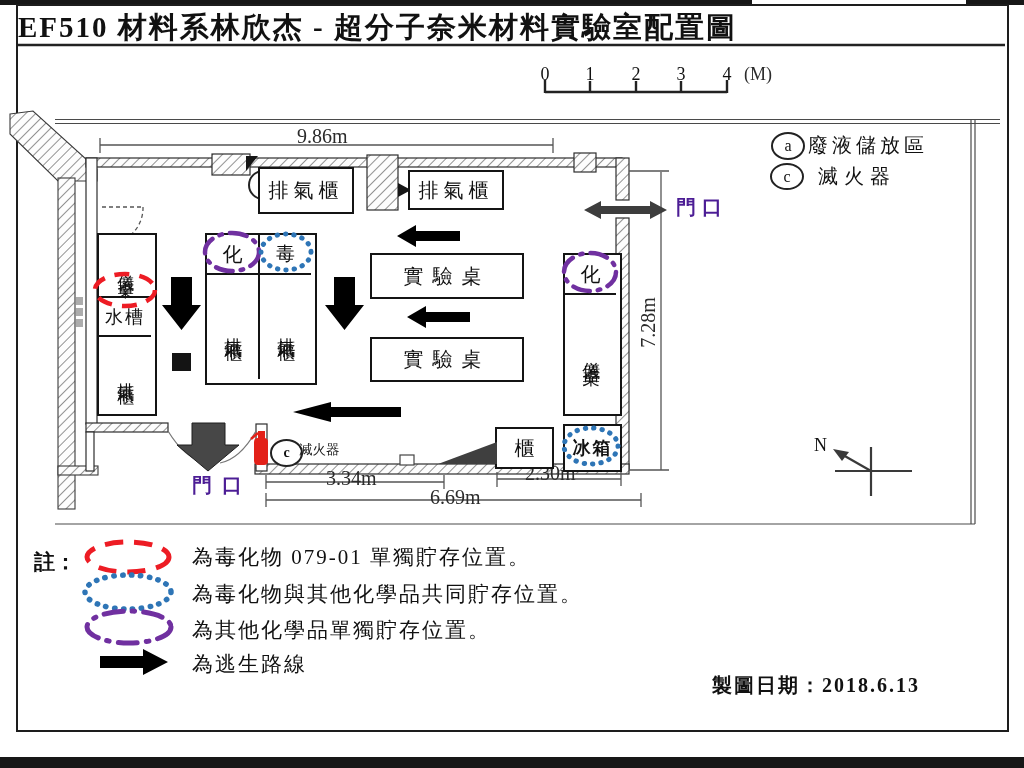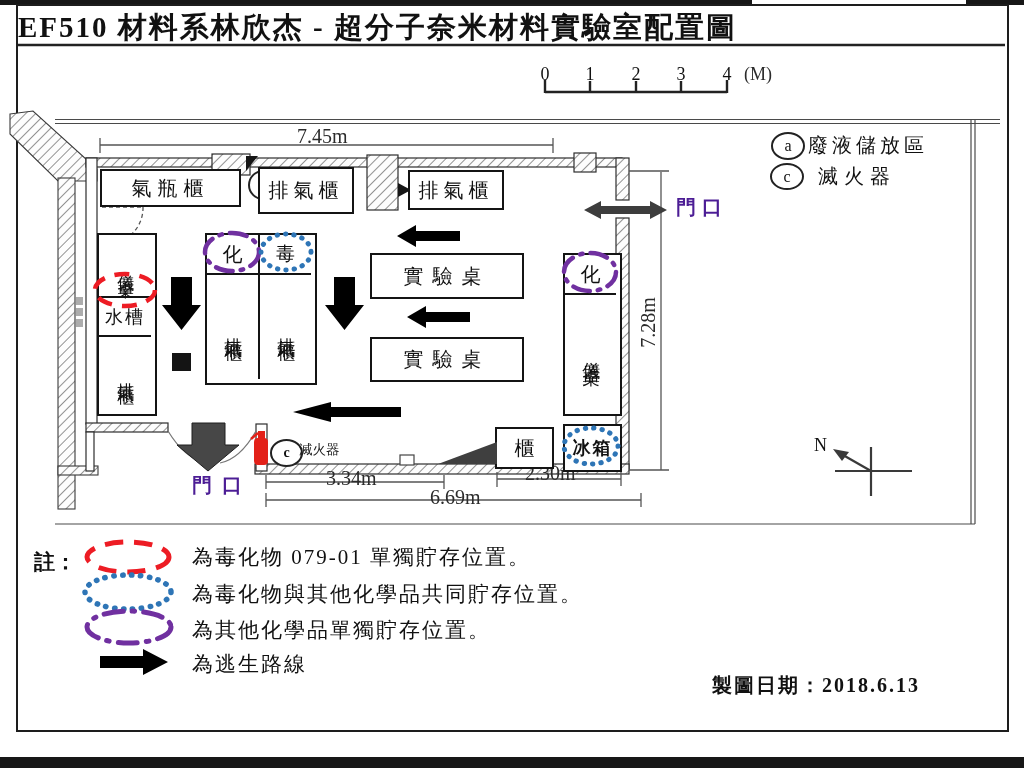--- a/index.html
+++ b/index.html
@@ -123,32 +123,29 @@
 <div class="scalenum z2" style="left:625px;top:64px;">2</div>
 <div class="scalenum z2" style="left:670px;top:64px;">3</div>
 <div class="scalenum z2" style="left:716px;top:64px;">4</div>
 <div class="dim z2" style="left:744px;top:64px;font-size:18px;">(M)</div>
 
 <div class="circ z2" style="left:771px;top:132px;width:30px;height:24px;">a</div>
 <div class="legendtxt z2" style="left:808px;top:132px;">廢液儲放區</div>
 <div class="circ z2" style="left:770px;top:163px;width:30px;height:23px;">c</div>
 <div class="legendtxt z2" style="left:818px;top:163px;letter-spacing:6px;">滅火器</div>
 
-<div class="dim z2" style="left:297px;top:125px;">7.45m</div>
+<div class="dim z2" style="left:297px;top:125px;">9.86m</div>
 <div class="dim z2" style="left:617px;top:311px;width:62px;text-align:center;transform:rotate(-90deg);">7.28m</div>
 <div class="dim z2" style="left:326px;top:467px;">3.34m</div>
 <div class="dim z2" style="left:430px;top:486px;">6.69m</div>
 <div class="dim z2" style="left:525px;top:462px;">2.30m</div>
 
 <div class="door z2" style="left:676px;top:194px;letter-spacing:6px;">門口</div>
 <div class="door z2" style="left:192px;top:472px;letter-spacing:10px;">門口</div>
 
-<div class="box z2" style="left:100px;top:169px;width:137px;height:34px;">
-  <span style="letter-spacing:6px;">氣瓶櫃</span>
-</div>
 <div class="circ z2" style="left:248px;top:170px;width:26px;height:26px;">a</div>
 <div class="box z2" style="left:258px;top:167px;width:92px;height:43px;">
   <span style="letter-spacing:5px;">排氣櫃</span>
 </div>
 <div class="box z2" style="left:408px;top:170px;width:92px;height:36px;">
   <span style="letter-spacing:5px;">排氣櫃</span>
 </div>
 
 <div class="cellwrap z2" style="left:97px;top:233px;width:56px;height:179px;">
   <div class="divider" style="left:0;top:61px;width:52px;height:2px;"></div>

